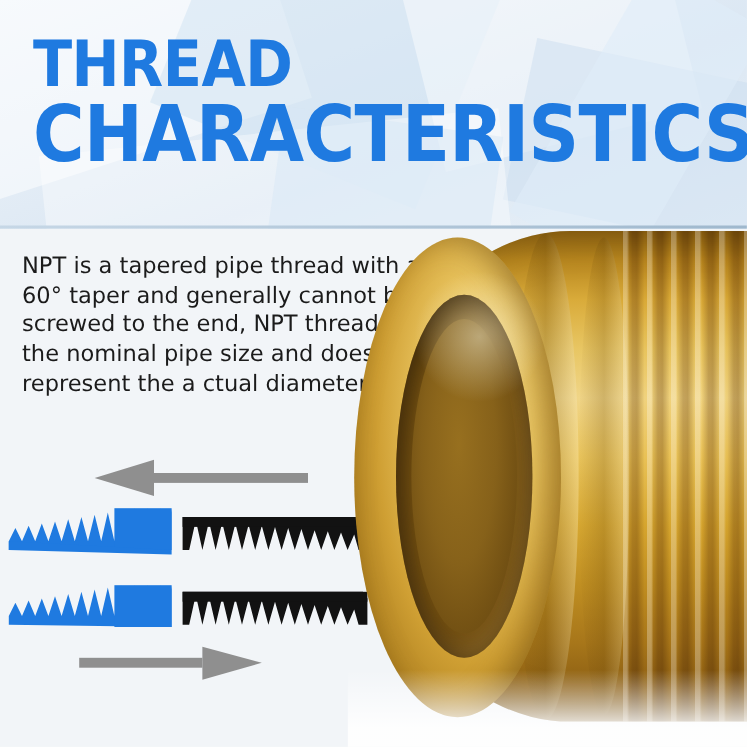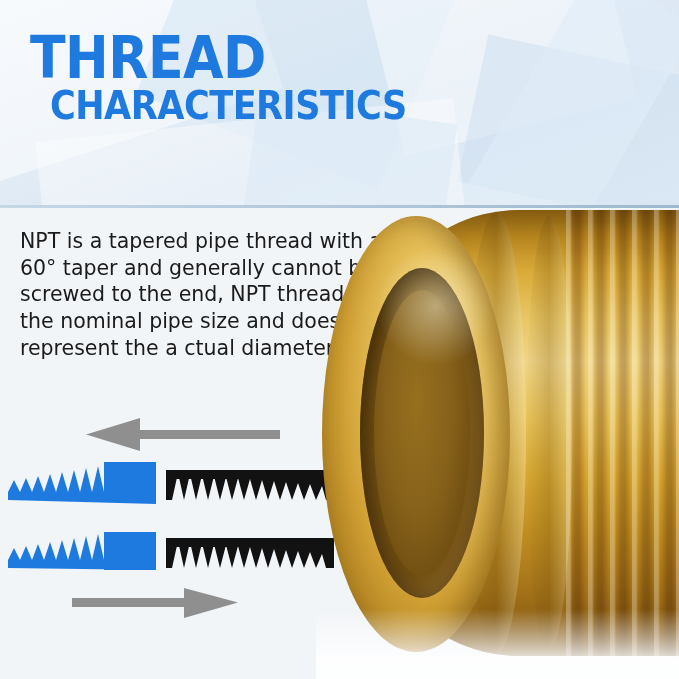--- a/index.html
+++ b/index.html
@@ -34,21 +34,21 @@
     color:#1f7ae0;
     font-weight:bold;
     font-size:58px;
     line-height:0.99;
     letter-spacing:-0.5px;
     text-transform:uppercase;
     font-family:"DejaVu Sans", sans-serif;
     font-stretch:condensed;
   }
   .title .l1{display:block;}
-  .title .l2{display:block;font-size:39px;margin-left:20px;}
+  .title .l2{display:block;font-size:71px;}
 
   
   .paragraph{
     position:absolute;left:20px;top:228px;width:380px;
     color:#1b1b1b;
     font-size:20.5px;
     line-height:1.30;
     font-family:"DejaVu Sans", sans-serif;
   }
 

